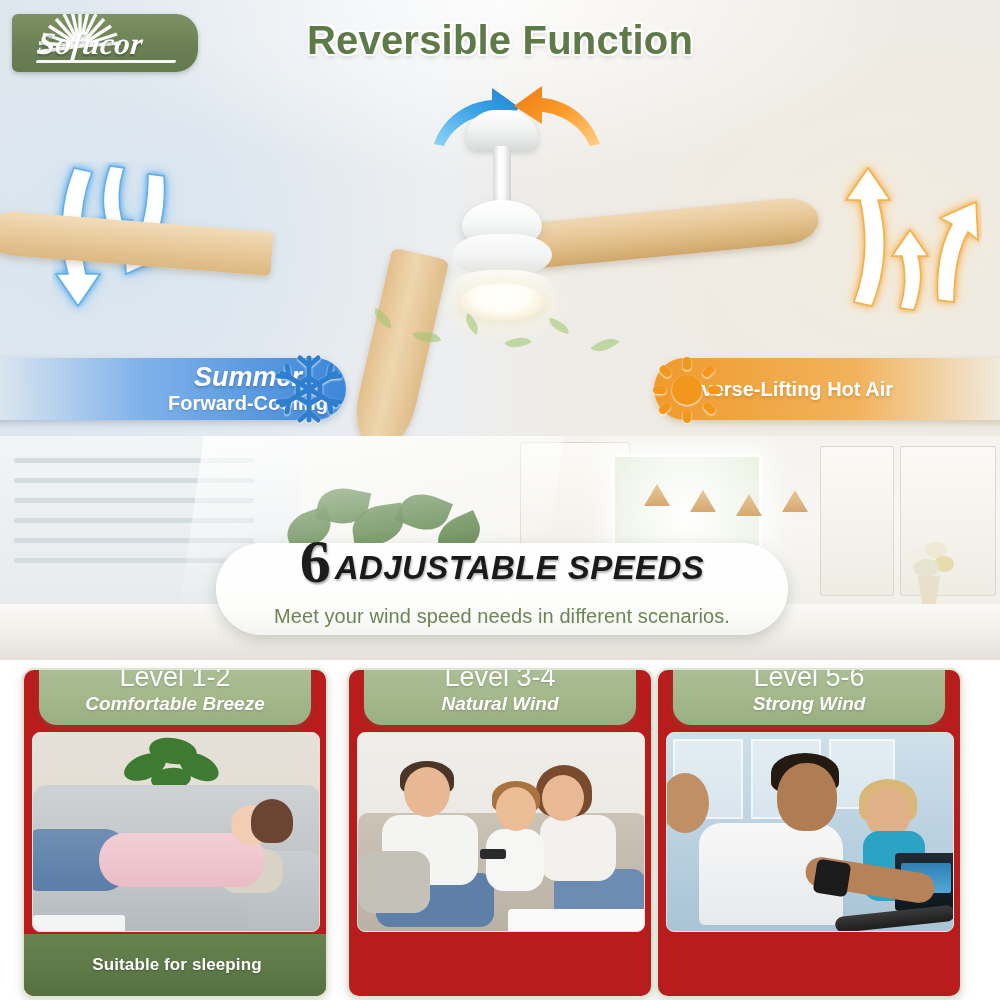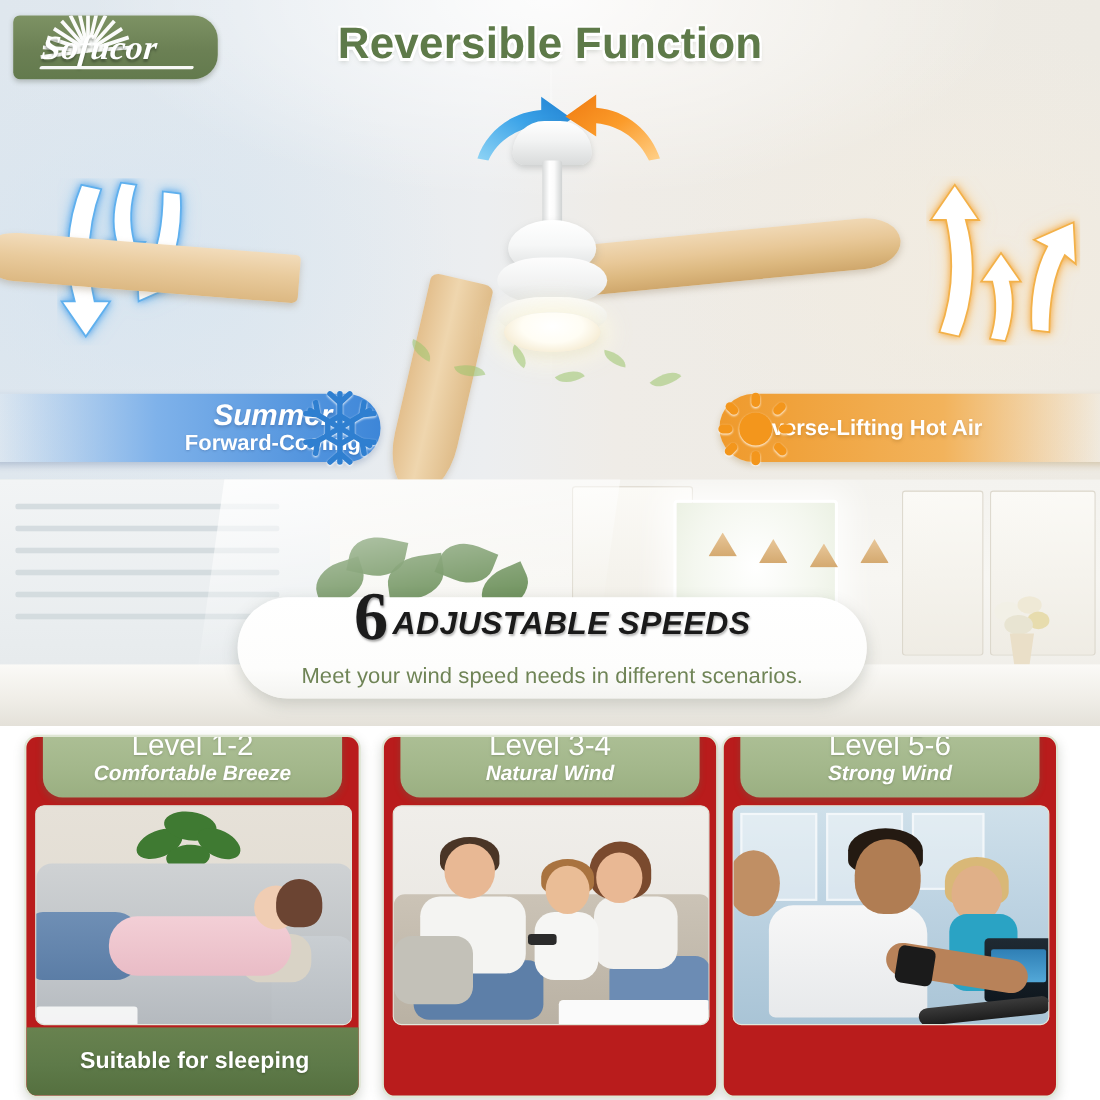--- a/index.html
+++ b/index.html
@@ -218,21 +218,21 @@
     display:flex; flex-direction:column; align-items:center; justify-content:center;
   }
   .speeds-row { display:flex; align-items:center; gap:6px; margin-top:-2px; }
   .speeds-num {
     font-family:"Liberation Serif", serif;
     font-size:62px; font-weight:700; color:#1c1c1c; line-height:.78;
     margin-top:-12px; letter-spacing:-2px;
     text-shadow:1px 2px 2px rgba(0,0,0,.35);
   }
   .speeds-title {
-    font-size:29px; font-weight:700; font-style:italic; color:#1a1a1a;
+    font-size:33px; font-weight:700; font-style:italic; color:#1a1a1a;
     letter-spacing:.4px; text-shadow:1px 2px 2px rgba(0,0,0,.28);
   }
   .speeds-sub {
     font-size:20px; color:#6f8456; margin-top:18px; letter-spacing:.1px;
   }
 
   
   .cards { position:absolute; left:0; top:648px; width:1000px; height:352px; }
   .card {
     position:absolute; top:20px; width:306px; height:330px;
@@ -262,21 +262,21 @@
     position:absolute; left:8px; top:62px; width:288px; height:200px;
     border-radius:8px; overflow:hidden; background:#dcdcd6;
     border:1px solid #e2e7da;
   }
   .card-caption {
     position:absolute; left:0; bottom:0; width:306px; height:62px;
     background:linear-gradient(180deg,#68824f 0%,#5e7a49 55%,#55703f 100%);
     display:flex; align-items:center; justify-content:center;
   }
   .caption-text {
-    font-size:21px; font-weight:700; color:#ffffff; letter-spacing:.1px;
+    font-size:17px; font-weight:700; color:#ffffff; letter-spacing:.1px;
     text-shadow:0 1px 2px rgba(35,50,25,.45);
   }
 
   
   .ph1-wall { position:absolute; inset:0; background:linear-gradient(180deg,#e6e1d8 0%,#ded8cd 100%); }
   .ph1-plant{ position:absolute; left:86px; top:0px; width:104px; height:66px; }
   .ph1-sofa-back { position:absolute; left:0; top:52px; width:288px; height:86px;
     background:linear-gradient(180deg,#cfd2d4 0%,#bfc3c6 100%); border-radius:14px 14px 0 0; }
   .ph1-seat { position:absolute; left:0; top:132px; width:288px; height:68px;
     background:linear-gradient(180deg,#c6cace 0%,#b4b9be 100%); }

